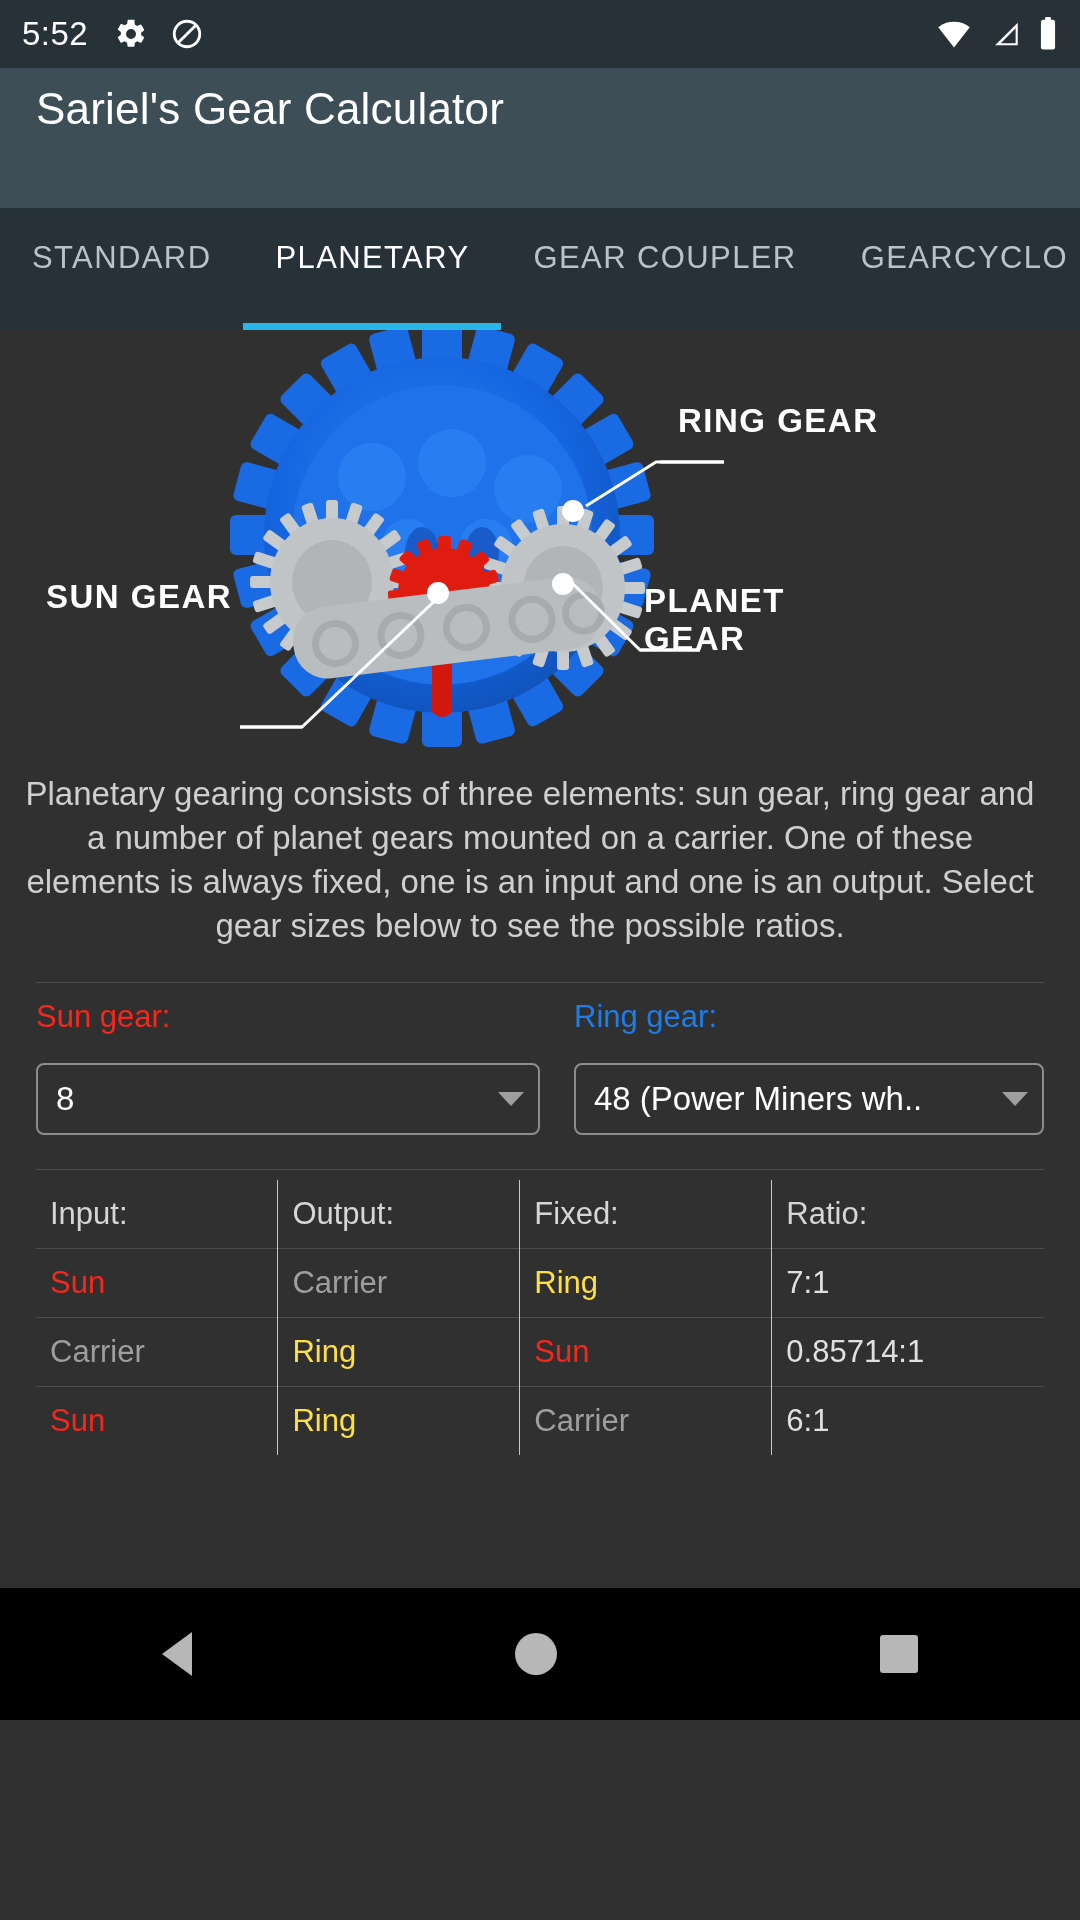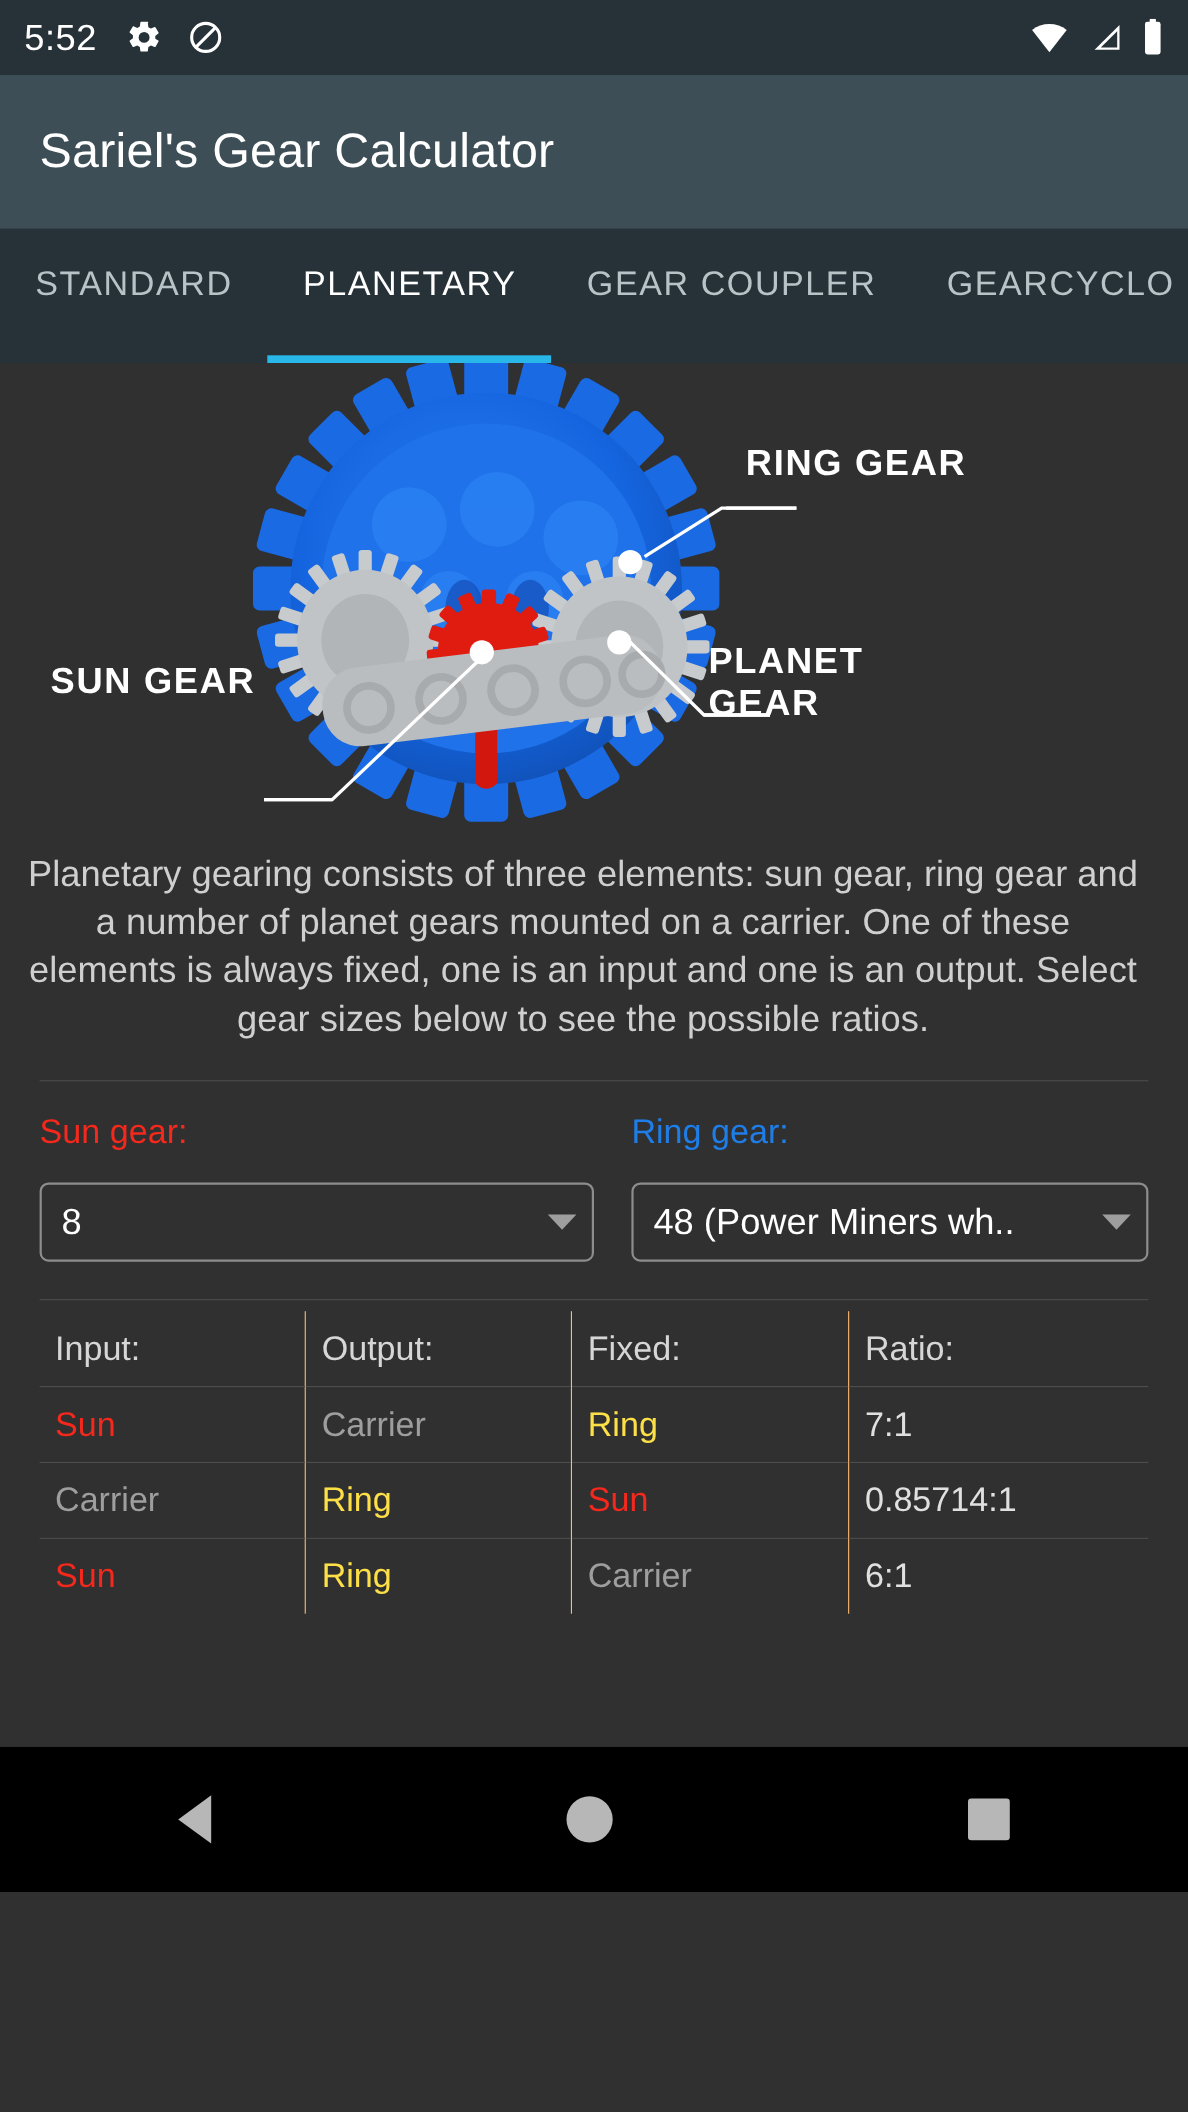--- a/index.html
+++ b/index.html
@@ -17,21 +17,21 @@
     position:relative;
   }
   .status-time { font-size:33px; letter-spacing:.5px; font-weight:400; }
   .status-icons-left { display:flex; align-items:center; gap:22px; margin-left:26px; }
   .status-icons-right { position:absolute; right:22px; top:0; bottom:0; display:flex; align-items:center; gap:16px; }
   .svg-ico { display:block; }
 
   
   .appbar {
     height:140px; background:#3d4e56;
-    display:flex; align-items:center; padding:4px 36px;
+    display:flex; align-items:flex-start; padding:16px 36px;
   }
   .appbar-title { color:#ffffff; font-size:44px; font-weight:400; letter-spacing:.2px; }
 
   
   .tabbar {
     height:122px; background:#263238;
     display:flex; align-items:flex-start; position:relative; overflow:hidden;
   }
   .tab {
     display:flex; align-items:center; height:100px;
@@ -49,34 +49,34 @@
   
   .content { height:1258px; background:#303030; overflow:hidden; position:relative; }
 
   
   .illus { position:relative; height:420px; width:1080px; background:#303030; overflow:hidden; }
   .illus svg { position:absolute; left:0; top:0; }
   .callout {
     position:absolute; color:#ffffff; font-size:33px; font-weight:700;
     letter-spacing:1.5px; line-height:1.16;
   }
-  .callout.sun  { left:46px;  top:270px; }
+  .callout.sun  { left:46px;  top:248px; }
   .callout.ring { left:678px; top:72px; }
   .callout.planet { left:644px; top:252px; }
 
   
   .desc {
     color:#cfcfcf; font-size:33px; line-height:1.33;
     text-align:center; padding:22px 36px 0 16px;
   }
 
   .divider { height:1px; background:#4d4d4d; margin:34px 36px 0 36px; }
 
   
-  .selectors { display:flex; padding:0 36px; margin-top:28px; }
+  .selectors { display:flex; padding:0 36px; margin-top:16px; }
   .sel-col { width:50%; }
   .sel-col.right { padding-left:34px; }
   .sel-label { font-size:31px; margin-bottom:28px; }
   .sel-label.sun  { color:#f4281c; }
   .sel-label.ring { color:#1f7de8; }
   .spinner {
     height:72px; border:2px solid #8d8d8d; border-radius:8px;
     display:flex; align-items:center; padding:0 14px 0 18px;
     background:#303030; position:relative;
   }

